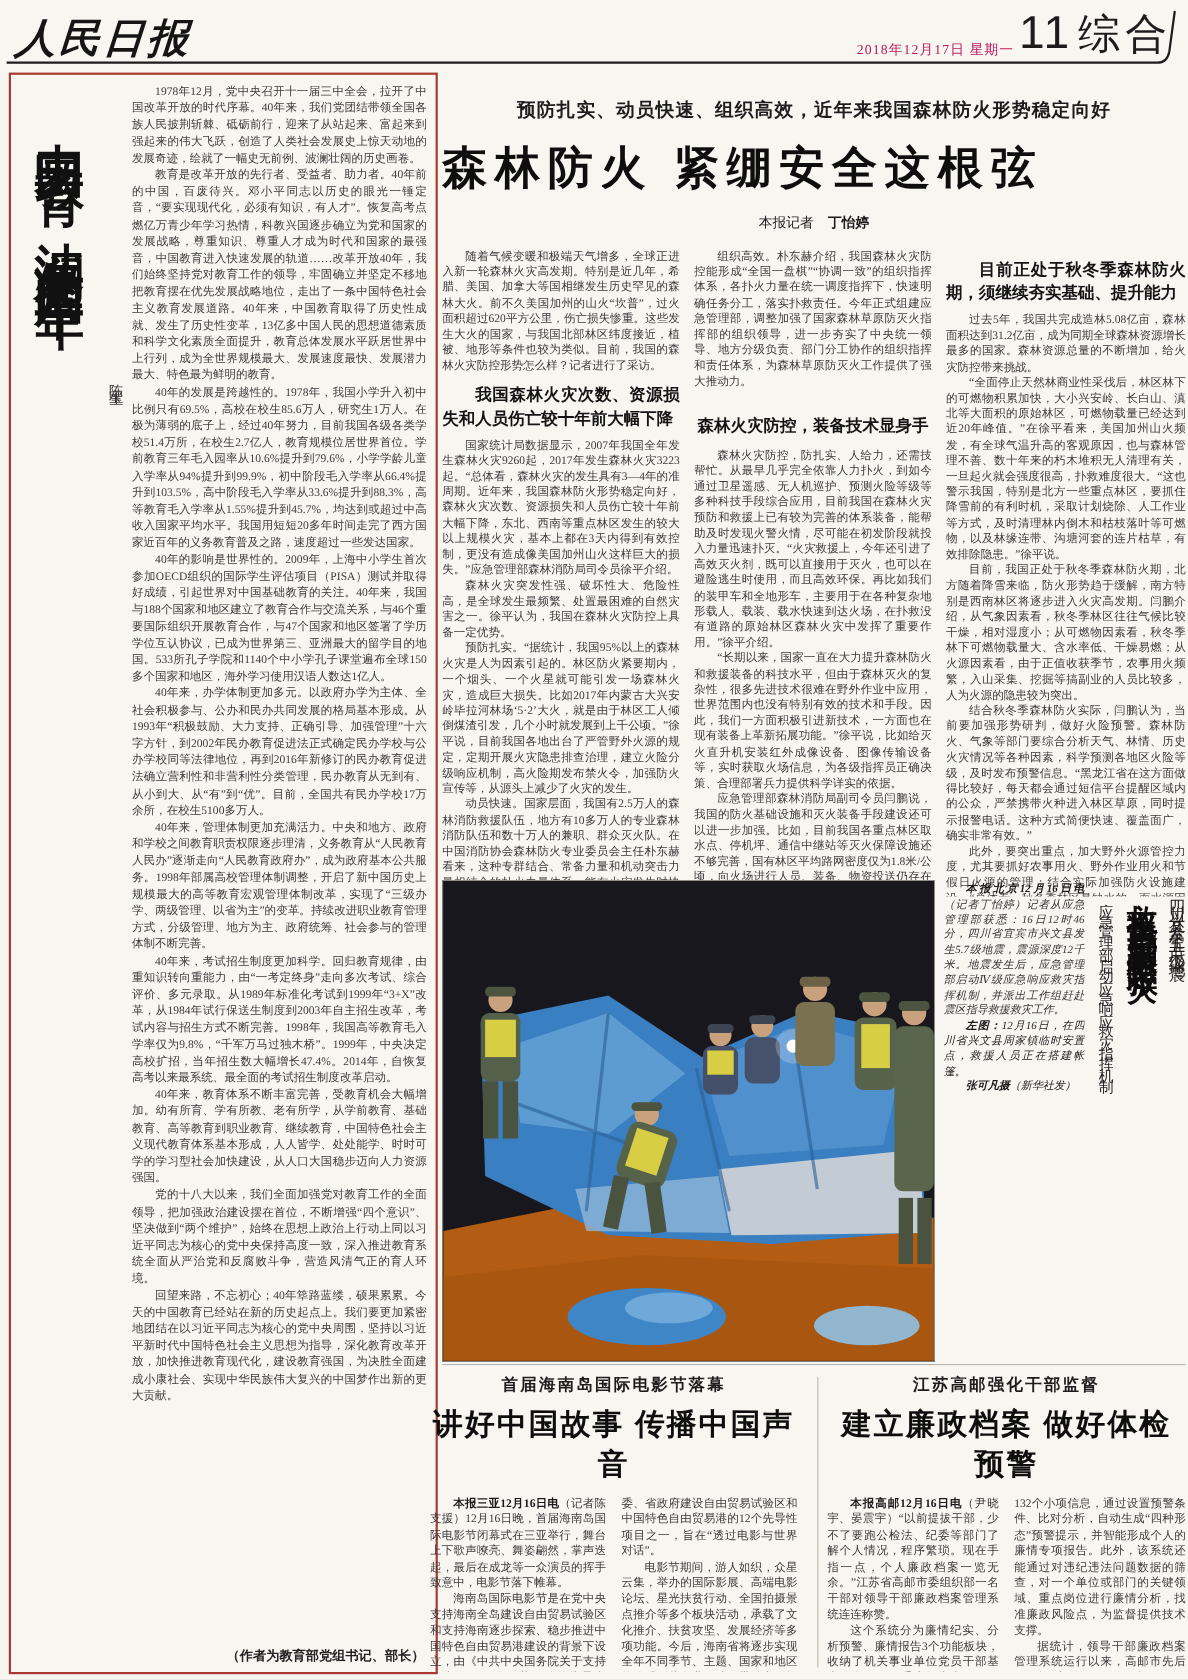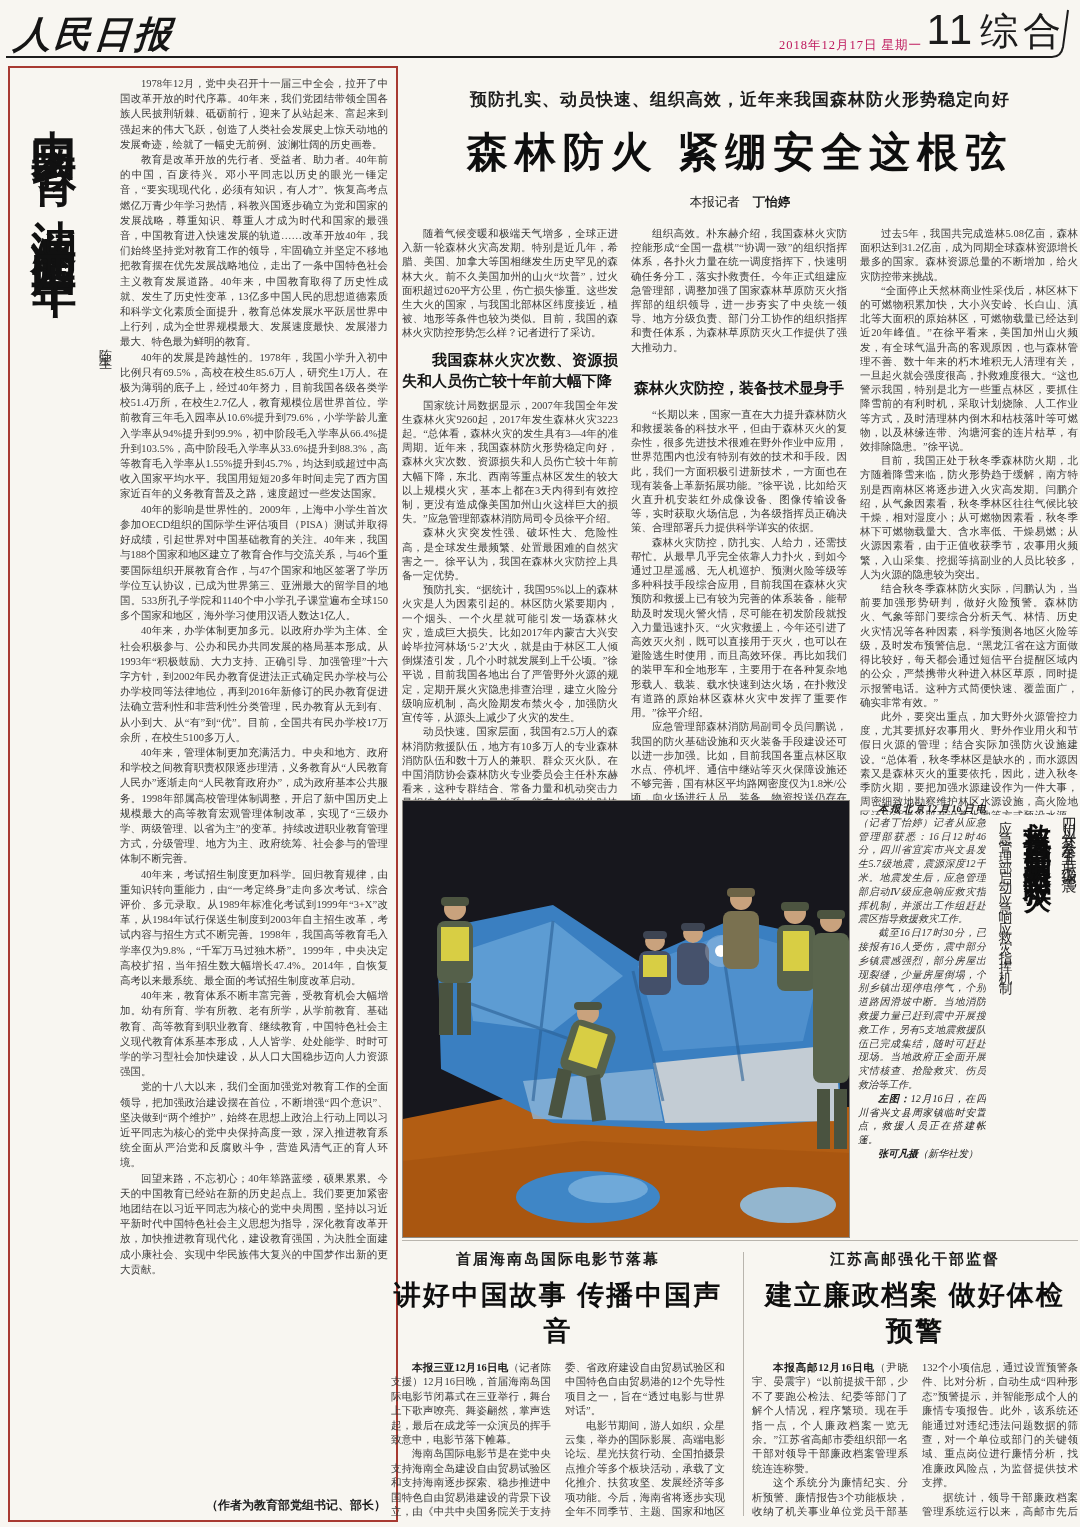--- a/index.html
+++ b/index.html
@@ -22,21 +22,21 @@
                 font-family:"Liberation Sans","DejaVu Sans",sans-serif;
                 font-weight:800;font-size:45px;letter-spacing:9px;color:#111;}
   .edu-author{position:absolute;left:86px;top:270px;writing-mode:vertical-rl;text-orientation:upright;
               font-size:13px;letter-spacing:4px;color:#333;}
   .edu-body{position:absolute;left:110px;top:8px;right:8px;bottom:28px;overflow:hidden;}
   .edu-body p{margin:0;text-indent:2em;text-align:justify;font-size:10.5px;line-height:15.2px;color:#3b3b3b;}
   .edu-attr{position:absolute;right:10px;bottom:6px;font-weight:700;font-size:12px;color:#222;}
   
   .forest{position:absolute;left:402px;top:70px;width:676px;height:730px;}
   .f-kicker{text-align:center;font-weight:700;font-size:17px;letter-spacing:1px;color:#1d1d1d;margin-top:18px;}
-  .f-headline{text-align:center;font-family:"Liberation Sans","DejaVu Sans",sans-serif;
+  .f-headline{text-align:left;font-family:"Liberation Sans","DejaVu Sans",sans-serif;
               font-weight:800;font-size:41px;letter-spacing:7px;color:#0e0e0e;margin-top:14px;}
   .f-byline{text-align:center;font-size:12.5px;margin-top:14px;color:#222;}
   .f-byline b{margin-left:10px;}
   .f-cols{display:flex;gap:13px;margin-top:16px;height:588px;overflow:hidden;}
   .f-col{overflow:hidden;}
   .f-col.c1,.f-col.c2{width:216px;}
   .f-col.c3{width:218px;}
   .f-col p{margin:0;text-indent:2em;text-align:justify;font-size:10.5px;line-height:14.2px;color:#3a3a3a;}
   .f-sub{font-weight:700;font-size:15px;line-height:21px;color:#141414;text-align:justify;
          text-indent:2em;margin:9px 0 7px;}
@@ -120,27 +120,28 @@
             <p>预防扎实。“据统计，我国95%以上的森林火灾是人为因素引起的。林区防火紧要期内，一个烟头、一个火星就可能引发一场森林火灾，造成巨大损失。比如2017年内蒙古大兴安岭毕拉河林场‘5·2’大火，就是由于林区工人倾倒煤渣引发，几个小时就发展到上千公顷。”徐平说，目前我国各地出台了严管野外火源的规定，定期开展火灾隐患排查治理，建立火险分级响应机制，高火险期发布禁火令，加强防火宣传等，从源头上减少了火灾的发生。</p>
             <p>动员快速。国家层面，我国有2.5万人的森林消防救援队伍，地方有10多万人的专业森林消防队伍和数十万人的兼职、群众灭火队。在中国消防协会森林防火专业委员会主任朴东赫看来，这种专群结合、常备力量和机动突击力量相结合的扑火力量体系，能在火灾发生时快速动员、形成合力，实现“打早打小打了”，及时将火灾消灭在初发阶段。对比之下，国外一些国家的森林消防人员虽然装备精良、训练有素，但分属多个部门甚至私营公司，缺乏统一调度指挥，动员效率不高，容易错过早期的最佳扑火时机。</p>
           </div>
       </div>
       <div class="f-col c2">
         <div>
             <p>组织高效。朴东赫介绍，我国森林火灾防控能形成“全国一盘棋”“协调一致”的组织指挥体系，各扑火力量在统一调度指挥下，快速明确任务分工，落实扑救责任。今年正式组建应急管理部，调整加强了国家森林草原防灭火指挥部的组织领导，进一步夯实了中央统一领导、地方分级负责、部门分工协作的组织指挥和责任体系，为森林草原防灭火工作提供了强大推动力。</p>
           </div>
         <div class="f-sub center">森林火灾防控，装备技术显身手</div>
         <div>
+            <p>森林火灾防控，防扎实、人给力，还需技帮忙。从最早几乎完全依靠人力扑火，到如今通过卫星遥感、无人机巡护、预测火险等级等多种科技手段综合应用，目前我国在森林火灾预防和救援上已有较为完善的体系装备，能帮助及时发现火警火情，尽可能在初发阶段就投入力量迅速扑灭。“火灾救援上，今年还引进了高效灭火剂，既可以直接用于灭火，也可以在避险逃生时使用，而且高效环保。再比如我们的装甲车和全地形车，主要用于在各种复杂地形载人、载装、载水快速到达火场，在扑救没有道路的原始林区森林火灾中发挥了重要作用。”徐平介绍。</p>
             <p>“长期以来，国家一直在大力提升森林防火和救援装备的科技水平，但由于森林灭火的复杂性，很多先进技术很难在野外作业中应用，世界范围内也没有特别有效的技术和手段。因此，我们一方面积极引进新技术，一方面也在现有装备上革新拓展功能。”徐平说，比如给灭火直升机安装红外成像设备、图像传输设备等，实时获取火场信息，为各级指挥员正确决策、合理部署兵力提供科学详实的依据。</p>
-            <p>森林火灾防控，防扎实、人给力，还需技帮忙。从最早几乎完全依靠人力扑火，到如今通过卫星遥感、无人机巡护、预测火险等级等多种科技手段综合应用，目前我国在森林火灾预防和救援上已有较为完善的体系装备，能帮助及时发现火警火情，尽可能在初发阶段就投入力量迅速扑灭。“火灾救援上，今年还引进了高效灭火剂，既可以直接用于灭火，也可以在避险逃生时使用，而且高效环保。再比如我们的装甲车和全地形车，主要用于在各种复杂地形载人、载装、载水快速到达火场，在扑救没有道路的原始林区森林火灾中发挥了重要作用。”徐平介绍。</p>
             <p>应急管理部森林消防局副司令员闫鹏说，我国的防火基础设施和灭火装备手段建设还可以进一步加强。比如，目前我国各重点林区取水点、停机坪、通信中继站等灭火保障设施还不够完善，国有林区平均路网密度仅为1.8米/公顷，向火场进行人员、装备、物资投送仍存在一定困难。</p>
             <p>“下一步我们将着力提升森林草原火灾监测预警、火场通信、航空灭火、大型装备和个人防护装备等方面的能力水平。我们也正积极向国家建议，力争将新研制的AG600大型水陆两栖飞机引入森林火灾救援，它可以一次性载水12吨，有望在快速灭火中发挥攻坚克难的作用。”闫鹏说。</p>
           </div>
       </div>
       <div class="f-col c3">
+        <div class="f-sub">目前正处于秋冬季森林防火期，须继续夯实基础、提升能力</div>
         <div>
             <p>过去5年，我国共完成造林5.08亿亩，森林面积达到31.2亿亩，成为同期全球森林资源增长最多的国家。森林资源总量的不断增加，给火灾防控带来挑战。</p>
             <p>“全面停止天然林商业性采伐后，林区林下的可燃物积累加快，大小兴安岭、长白山、滇北等大面积的原始林区，可燃物载量已经达到近20年峰值。”在徐平看来，美国加州山火频发，有全球气温升高的客观原因，也与森林管理不善、数十年来的朽木堆积无人清理有关，一旦起火就会强度很高，扑救难度很大。“这也警示我国，特别是北方一些重点林区，要抓住降雪前的有利时机，采取计划烧除、人工作业等方式，及时清理林内倒木和枯枝落叶等可燃物，以及林缘连带、沟塘河套的连片枯草，有效排除隐患。”徐平说。</p>
             <p>目前，我国正处于秋冬季森林防火期，北方随着降雪来临，防火形势趋于缓解，南方特别是西南林区将逐步进入火灾高发期。闫鹏介绍，从气象因素看，秋冬季林区往往气候比较干燥，相对湿度小；从可燃物因素看，秋冬季林下可燃物载量大、含水率低、干燥易燃；从火源因素看，由于正值收获季节，农事用火频繁，入山采集、挖掘等搞副业的人员比较多，人为火源的隐患较为突出。</p>
             <p>结合秋冬季森林防火实际，闫鹏认为，当前要加强形势研判，做好火险预警。森林防火、气象等部门要综合分析天气、林情、历史火灾情况等各种因素，科学预测各地区火险等级，及时发布预警信息。“黑龙江省在这方面做得比较好，每天都会通过短信平台提醒区域内的公众，严禁携带火种进入林区草原，同时提示报警电话。这种方式简便快速、覆盖面广，确实非常有效。”</p>
             <p>此外，要突出重点，加大野外火源管控力度，尤其要抓好农事用火、野外作业用火和节假日火源的管理；结合实际加强防火设施建设。“总体看，秋冬季林区是缺水的，而水源因素又是森林灭火的重要依托，因此，进入秋冬季防火期，要把加强水源建设作为一件大事，周密细致地勘察维护林区水源设施，高火险地区还应适当采取开设蓄水池等方式预设水源，满足紧急情况下以水灭火的需要。”闫鹏说。</p>
           </div>
       </div>
     </div>
   </div>
@@ -212,21 +213,20 @@
     </svg>
   </div>
 
   <div class="quake">
     <div class="q-kicker">四川兴文县发生五点七级地震</div>
     <div class="q-headline">救援力量已赶到震中抢险救灾</div>
     <div class="q-deck">应急管理部启动应急响应救灾指挥机制</div>
     <div class="q-body">
       <div>
           <p><b>本报北京12月16日电</b>（记者丁怡婷）记者从应急管理部获悉：16日12时46分，四川省宜宾市兴文县发生5.7级地震，震源深度12千米。地震发生后，应急管理部启动Ⅳ级应急响应救灾指挥机制，并派出工作组赶赴震区指导救援救灾工作。</p>
-          <p>截至16日17时30分，已接报有16人受伤，震中部分乡镇震感强烈，部分房屋出现裂缝，少量房屋倒塌，个别乡镇出现停电停气，个别道路因滑坡中断。当地消防救援力量已赶到震中开展搜救工作，另有5支地震救援队伍已完成集结，随时可赶赴现场。当地政府正全面开展灾情核查、抢险救灾、伤员救治等工作。</p>
         </div>
       <p class="cap"><b>左图：</b>12月16日，在四川省兴文县周家镇临时安置点，救援人员正在搭建帐篷。</p>
       <p class="cap"><b>张可凡摄</b>（新华社发）</p>
     </div>
   </div>
 
   <div class="bot-rule"></div>
   <div class="bot-div"></div>
 
   <div class="bottom film">

